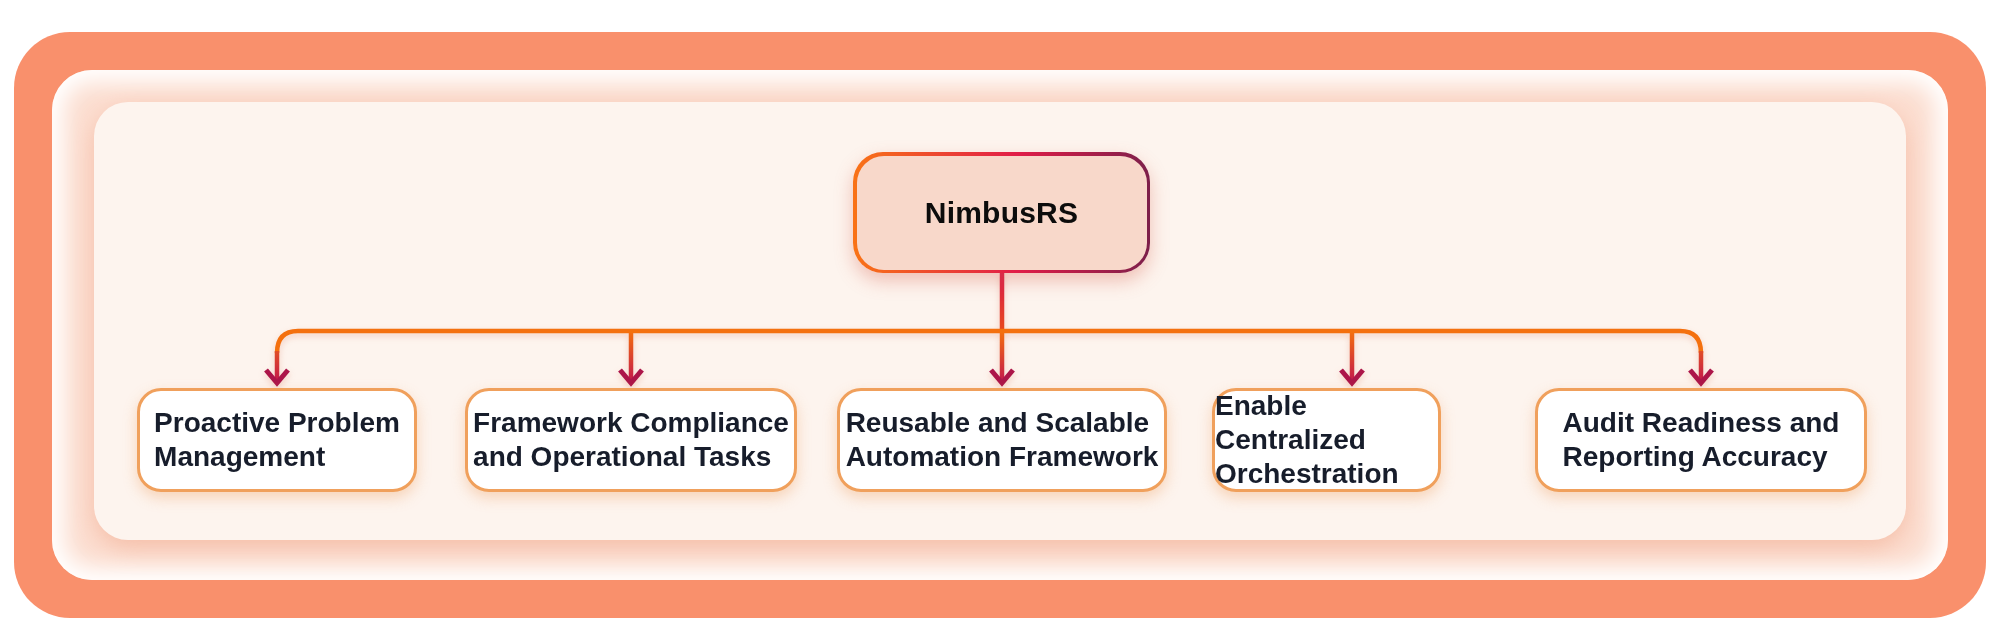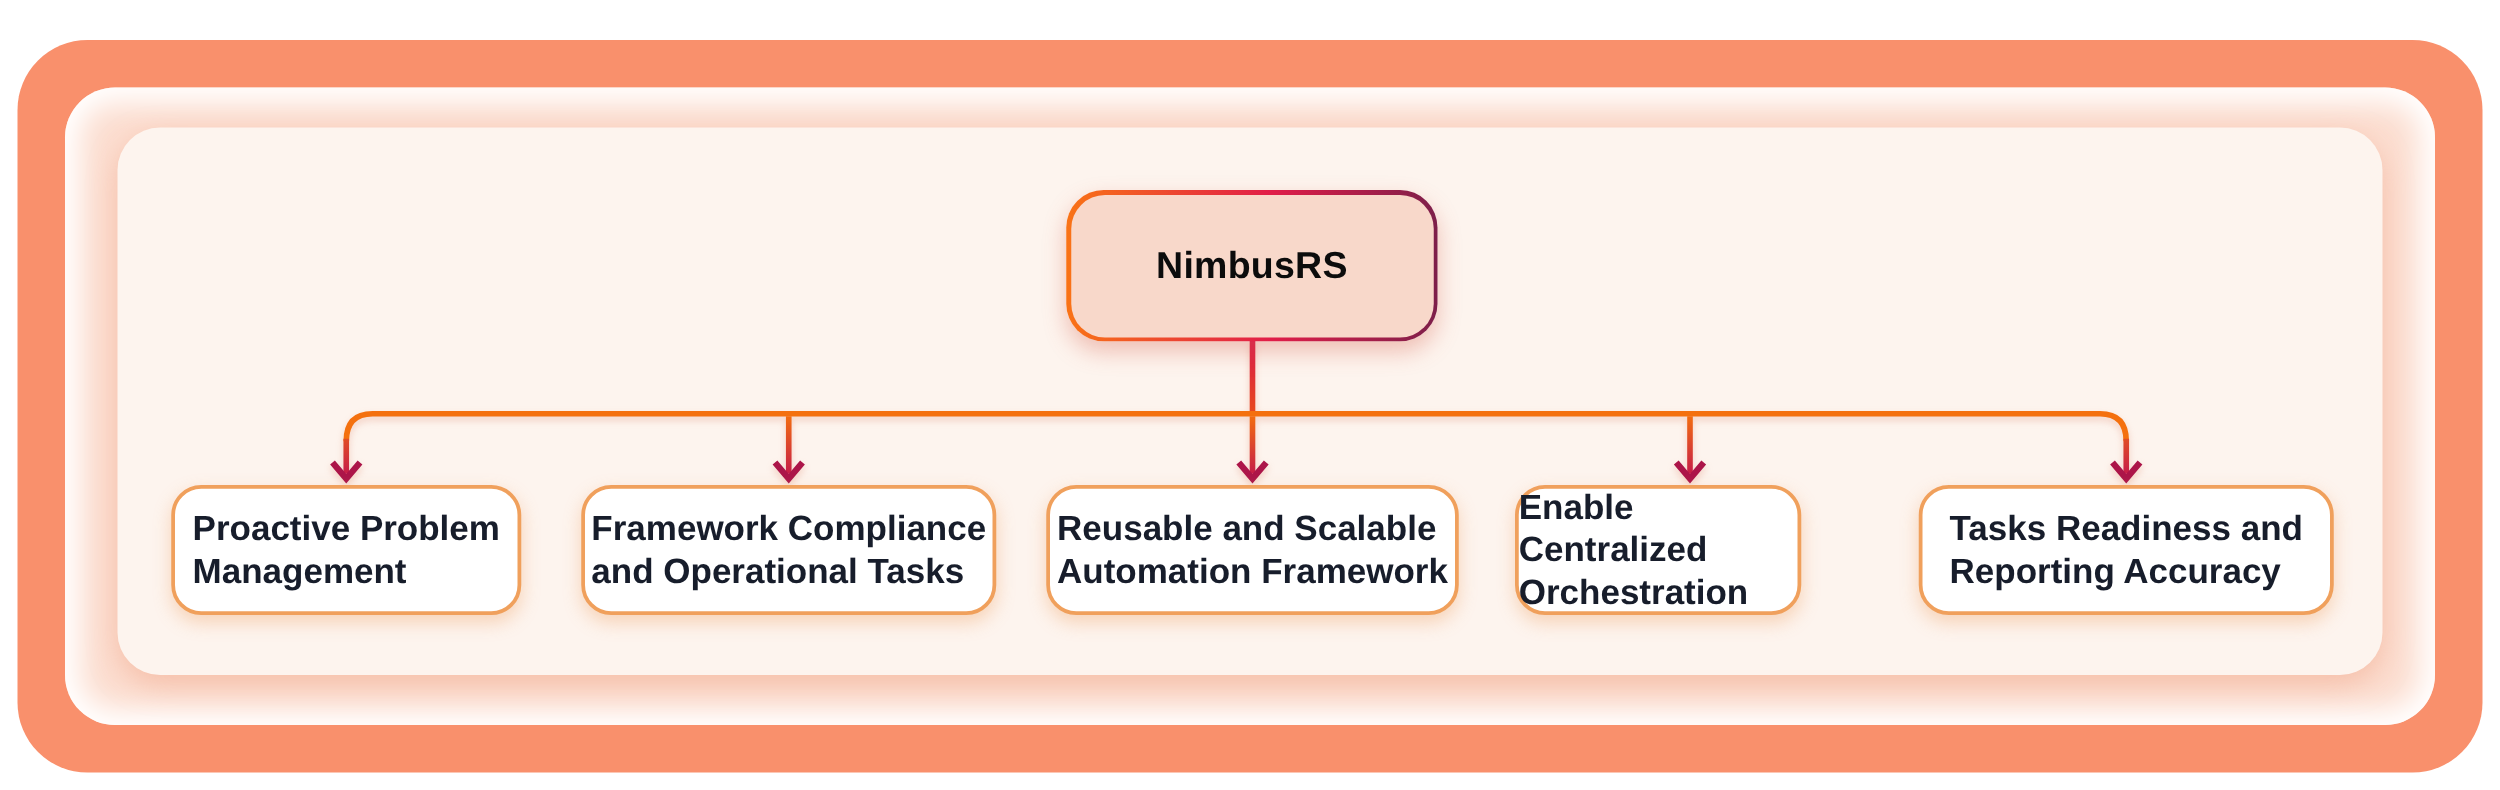--- a/index.html
+++ b/index.html
@@ -133,17 +133,17 @@
   </div>
   <div class="node child-node c3">
     <span class="child-label">Reusable and Scalable
 Automation Framework</span>
   </div>
   <div class="node child-node c4">
     <span class="child-label">Enable Centralized
 Orchestration</span>
   </div>
   <div class="node child-node c5">
-    <span class="child-label">Tasks Readiness and
+    <span class="child-label">Audit Readiness and
 Reporting Accuracy</span>
   </div>
 
 </div>
 
 </body></html>

